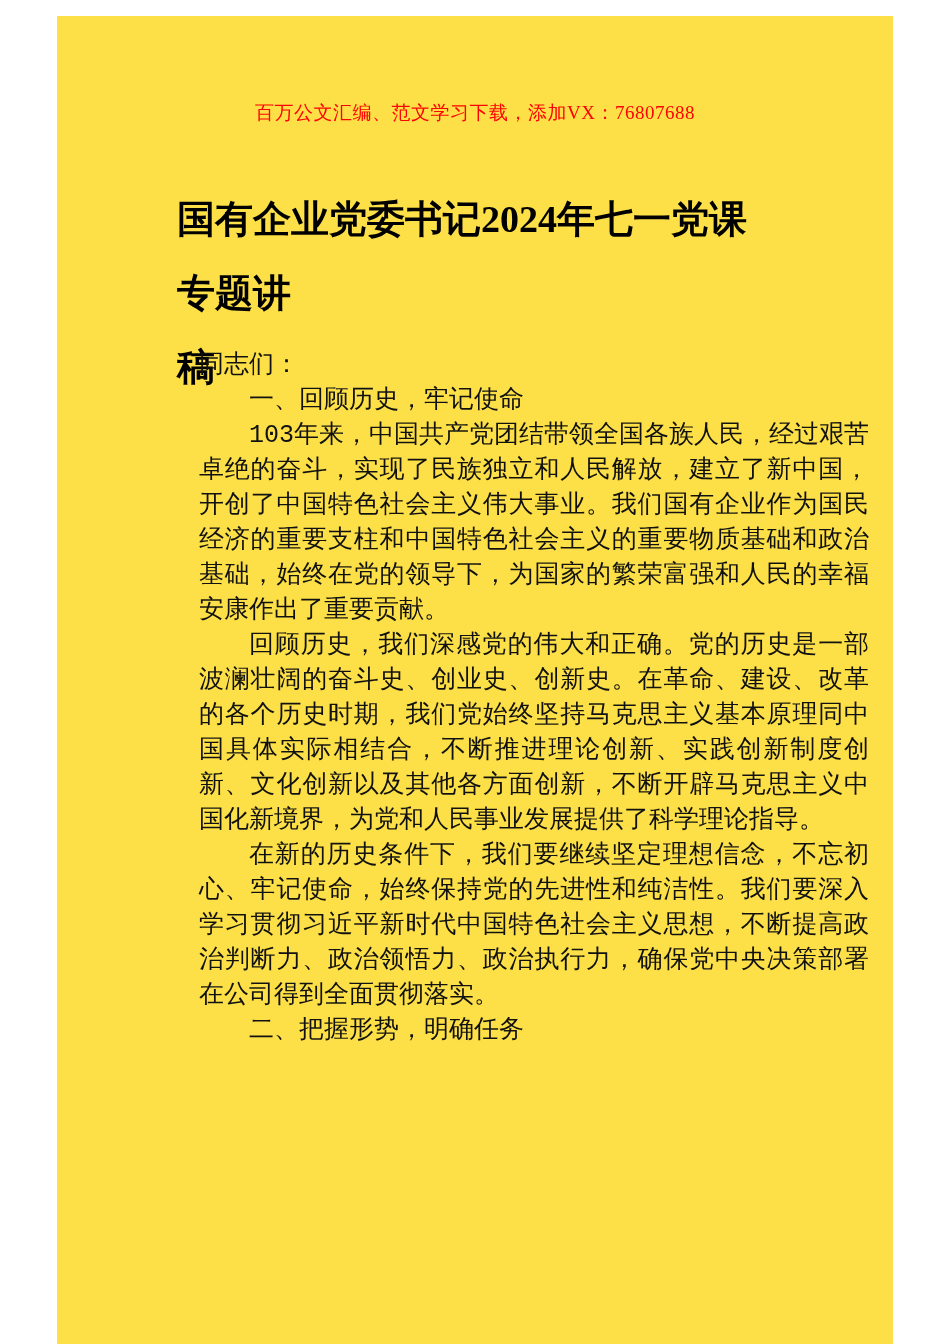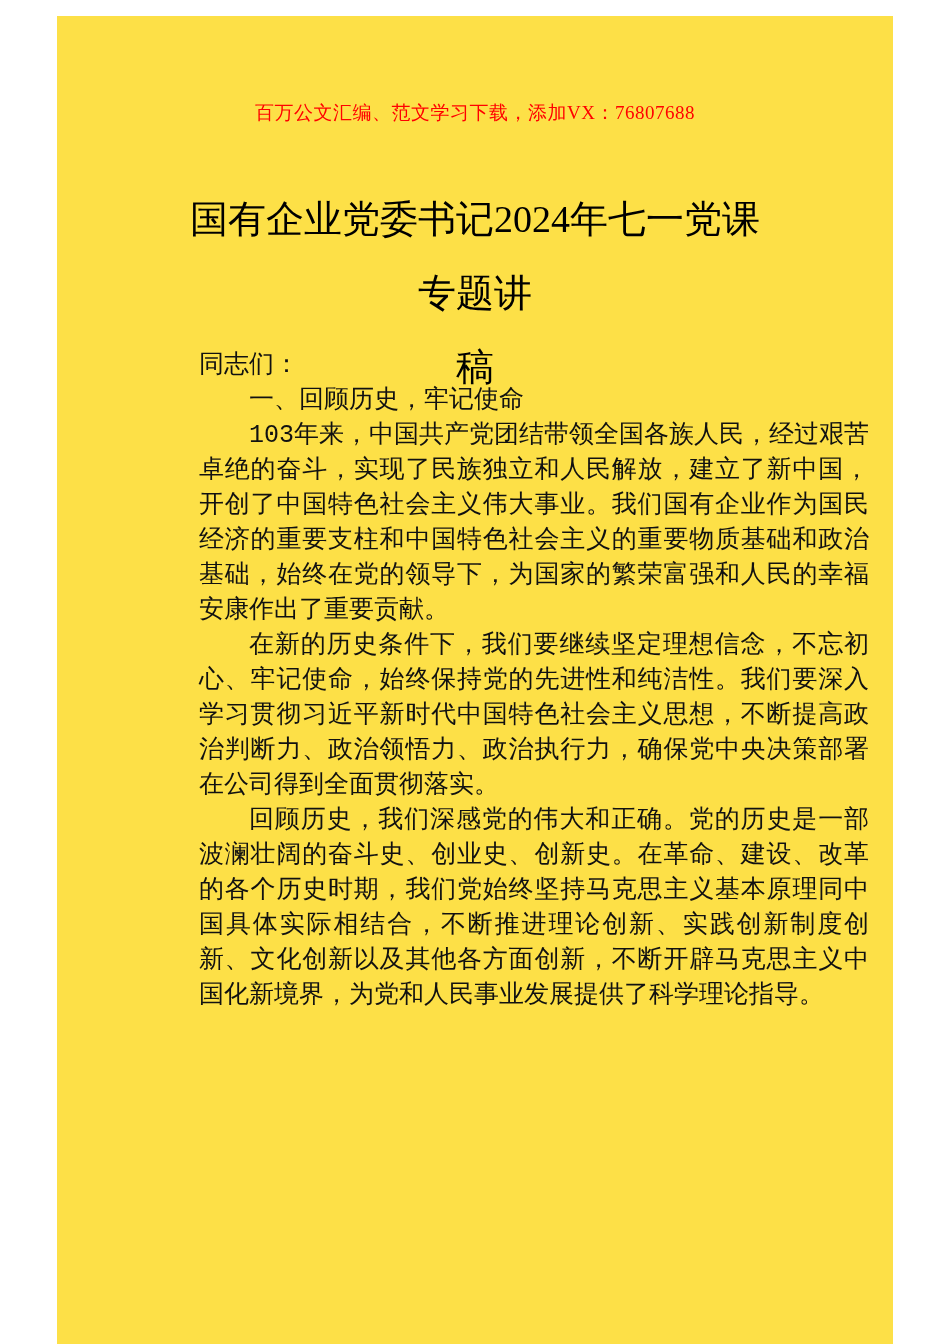--- a/index.html
+++ b/index.html
@@ -29,23 +29,23 @@
     letter-spacing: 0.5px;
     color: #ff0000;
     font-family: "Liberation Serif", serif;
   }
 
   .doc-title {
     position: absolute;
     top: 166px;
     left: 120px;
     right: 120px;
-    text-align: center;
+    text-align: left;
     font-size: 38px;
-    font-weight: normal;
+    font-weight: bold;
     line-height: 74px;
     color: #000000;
     font-family: "Liberation Serif", serif;
   }
 
   .doc-body {
     position: absolute;
     top: 332px;
     left: 142px;
     width: 670px;
@@ -80,20 +80,21 @@
 
   <div class="doc-body">
 
     <p>同志们：</p>
 
 
     <p class="indent">一、回顾历史，牢记使命</p>
 
     <p class="indent">103年来，中国共产党团结带领全国各族人民，经过艰苦卓绝的奋斗，实现了民族独立和人民解放，建立了新中国，开创了中国特色社会主义伟大事业。我们国有企业作为国民经济的重要支柱和中国特色社会主义的重要物质基础和政治基础，始终在党的领导下，为国家的繁荣富强和人民的幸福安康作出了重要贡献。</p>
 
+    <p class="indent">回顾历史，我们深感党的伟大和正确。党的历史是一部波澜壮阔的奋斗史、创业史、创新史。在革命、建设、改革的各个历史时期，我们党始终坚持马克思主义基本原理同中国具体实际相结合，不断推进理论创新、实践创新制度创新、文化创新以及其他各方面创新，不断开辟马克思主义中国化新境界，为党和人民事业发展提供了科学理论指导。</p>
+
     <p class="indent">在新的历史条件下，我们要继续坚定理想信念，不忘初心、牢记使命，始终保持党的先进性和纯洁性。我们要深入学习贯彻习近平新时代中国特色社会主义思想，不断提高政治判断力、政治领悟力、政治执行力，确保党中央决策部署在公司得到全面贯彻落实。</p>
 
-    <p class="indent">回顾历史，我们深感党的伟大和正确。党的历史是一部波澜壮阔的奋斗史、创业史、创新史。在革命、建设、改革的各个历史时期，我们党始终坚持马克思主义基本原理同中国具体实际相结合，不断推进理论创新、实践创新制度创新、文化创新以及其他各方面创新，不断开辟马克思主义中国化新境界，为党和人民事业发展提供了科学理论指导。</p>
-
+    <p class="indent">二、把握形势，明确任务</p>
 
   </div>
 
 </div>
 
 </body></html>

